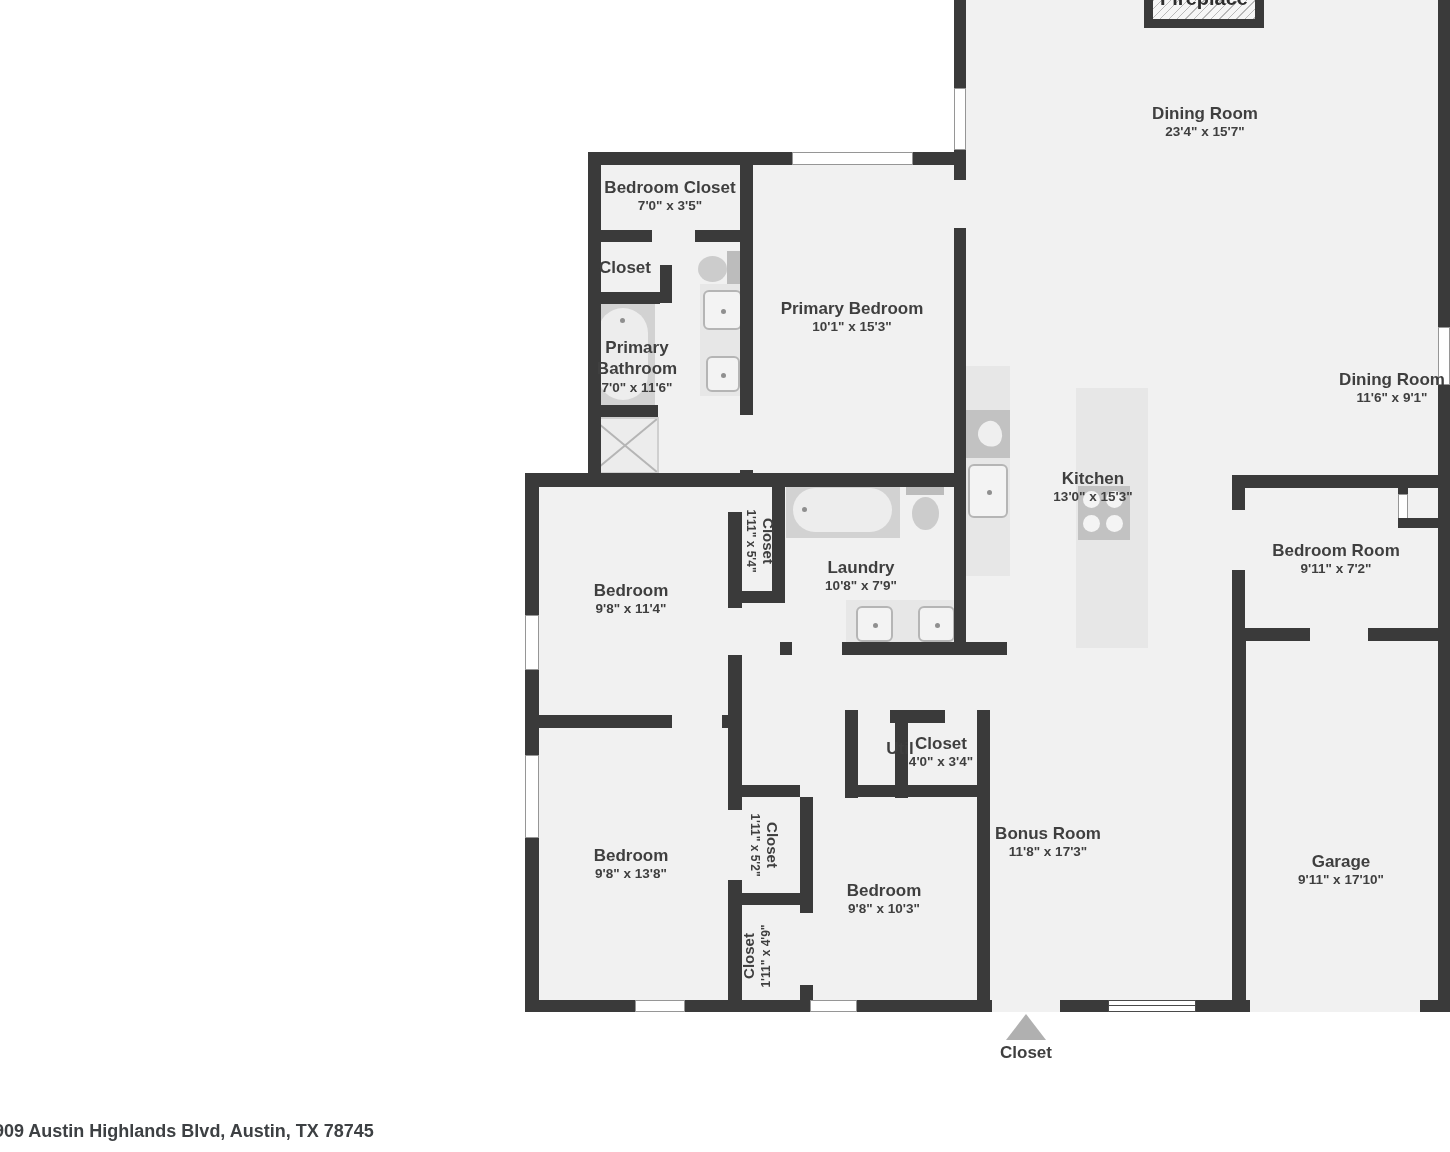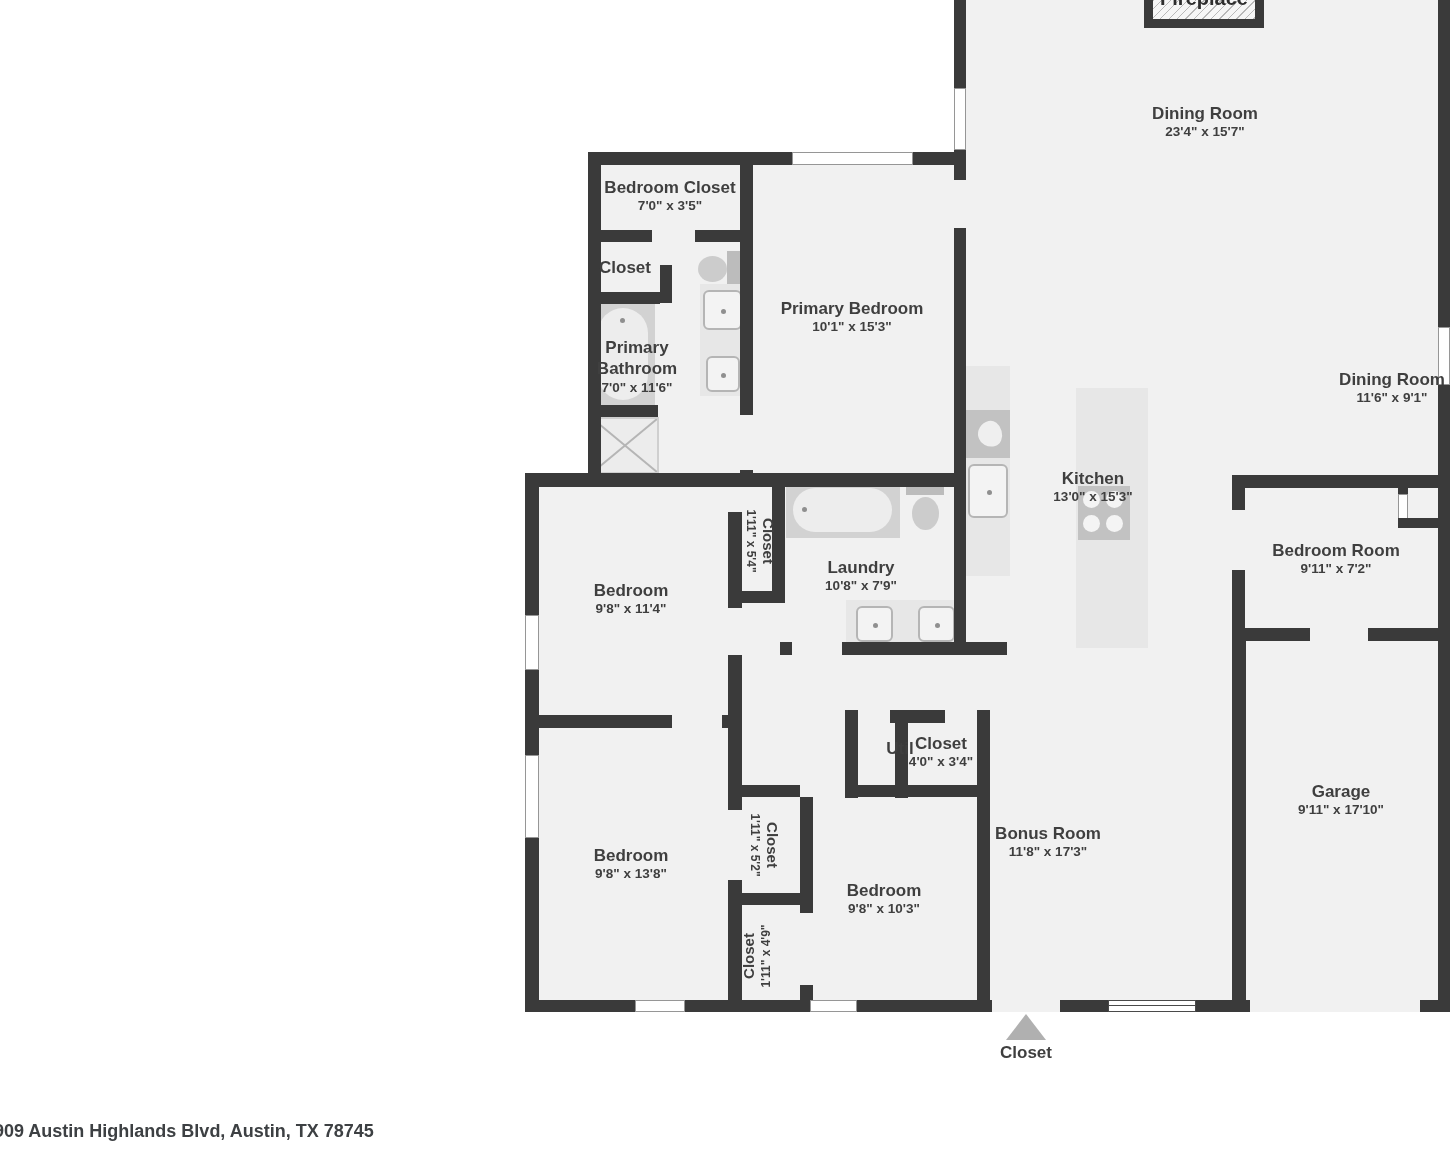--- a/index.html
+++ b/index.html
@@ -236,21 +236,21 @@
     <span class="dm">4'0" x 3'4"</span>
   </div>
   <div class="lbl" style="left:884px;top:899px">
     <span class="nm">Bedroom</span>
     <span class="dm">9'8" x 10'3"</span>
   </div>
   <div class="lbl" style="left:1048px;top:842px">
     <span class="nm">Bonus Room</span>
     <span class="dm">11'8" x 17'3"</span>
   </div>
-  <div class="lbl" style="left:1341px;top:800px">
+  <div class="lbl" style="left:1341px;top:870px">
     <span class="nm">Garage</span>
     <span class="dm">9'11" x 17'10"</span>
   </div>
 
   <div id="entry-arrow"></div>
   <div id="entry-label">Closet</div>
 
   <div id="address">909 Austin Highlands Blvd, Austin, TX 78745</div>
 </div>
 

